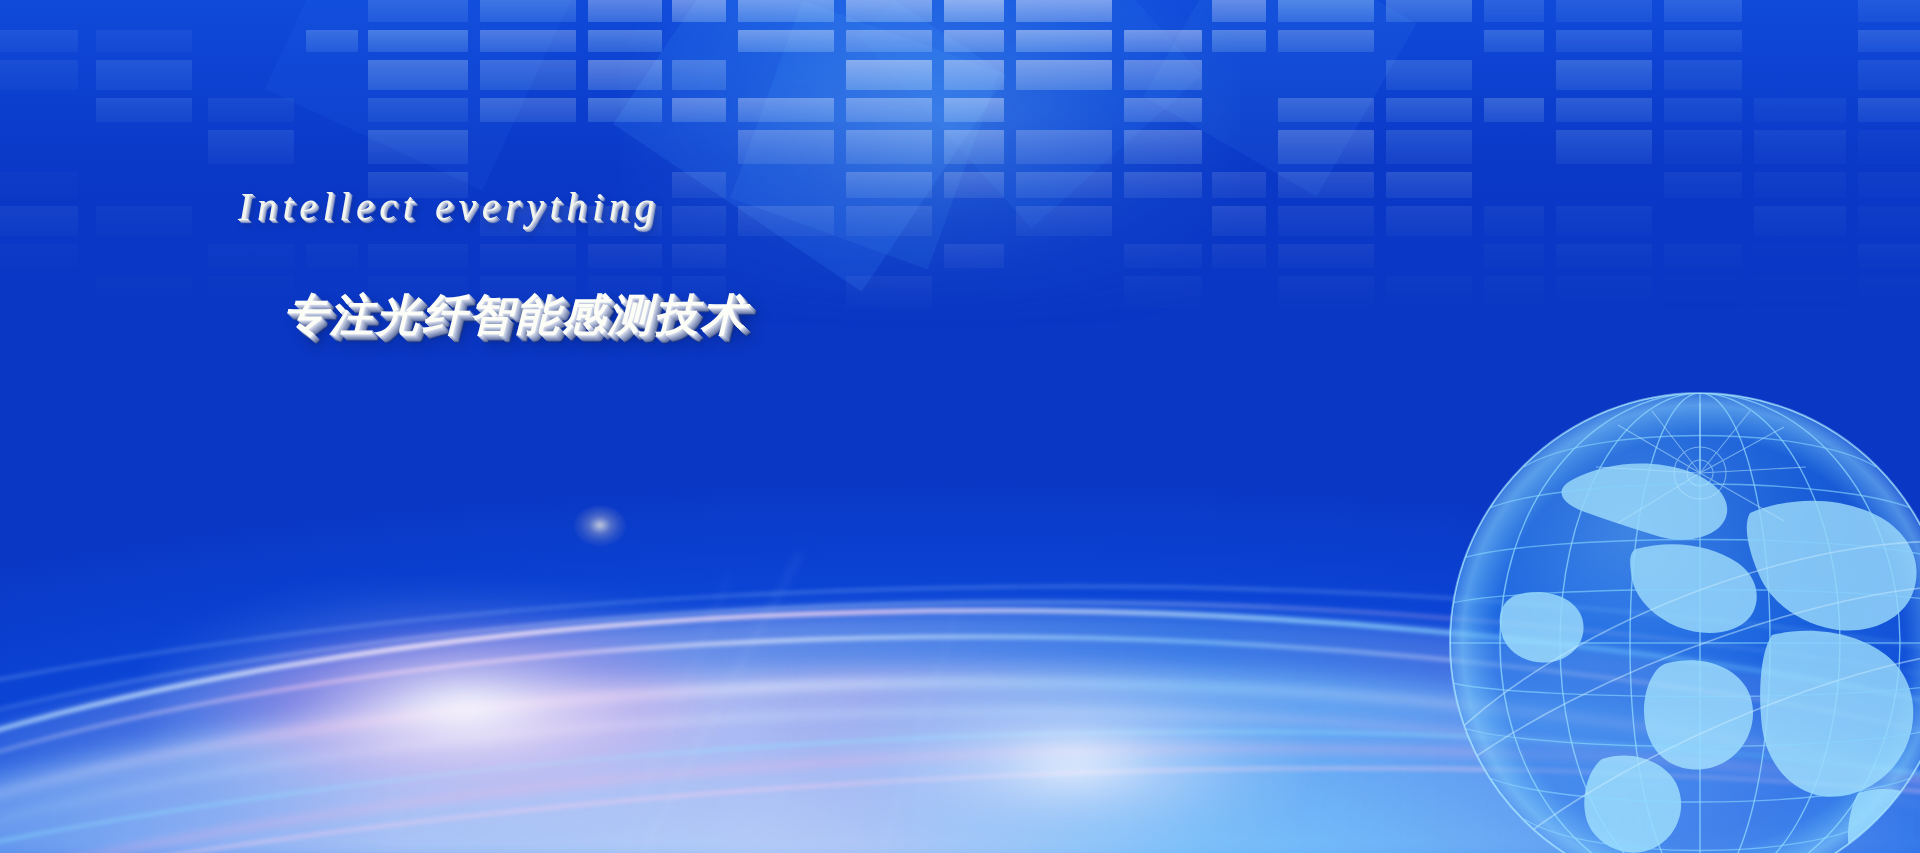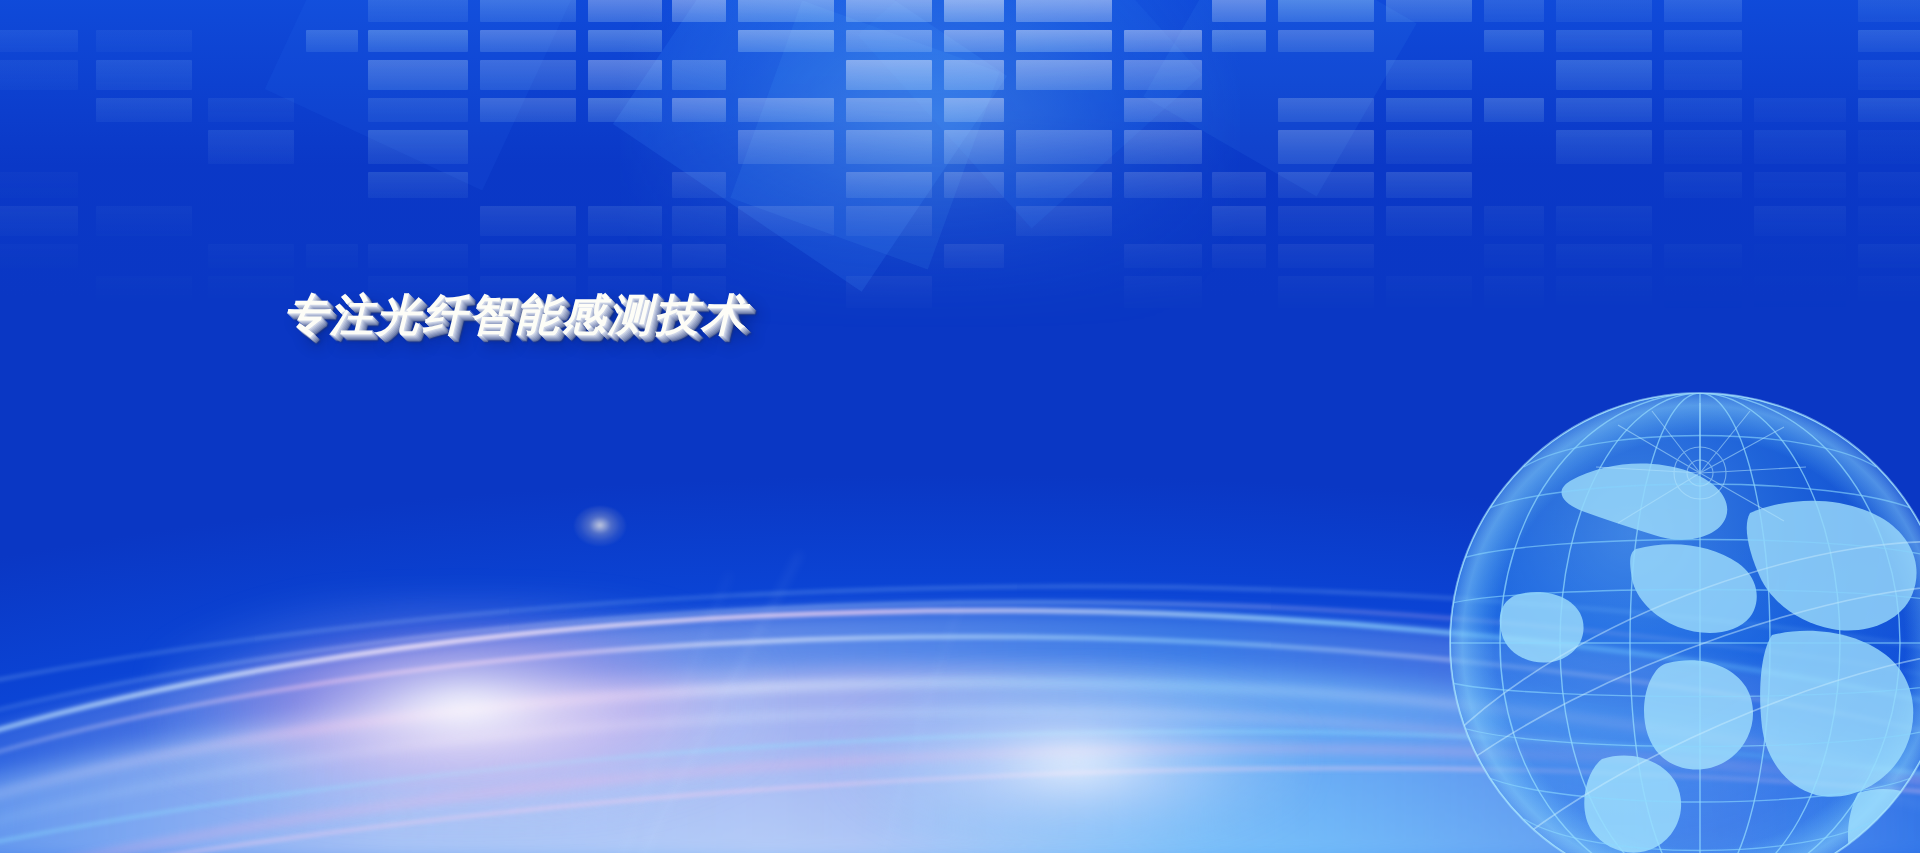--- a/index.html
+++ b/index.html
@@ -515,20 +515,21 @@
         </g>
       </g>
 
       <circle cx="280" cy="280" r="250" fill="none" stroke="#b6ecff" stroke-width="2" opacity="0.55"></circle>
     </svg>
   </div>
 
   <div class="text-layer">
 
 
+    <div id="main-subtitle">Intellect everything</div>
 
 
 
     <div id="focus-line-1" class="cn-brush">专注光纤智能感测技术</div>
 
   </div>
 
 </div>
 
 </body></html>

